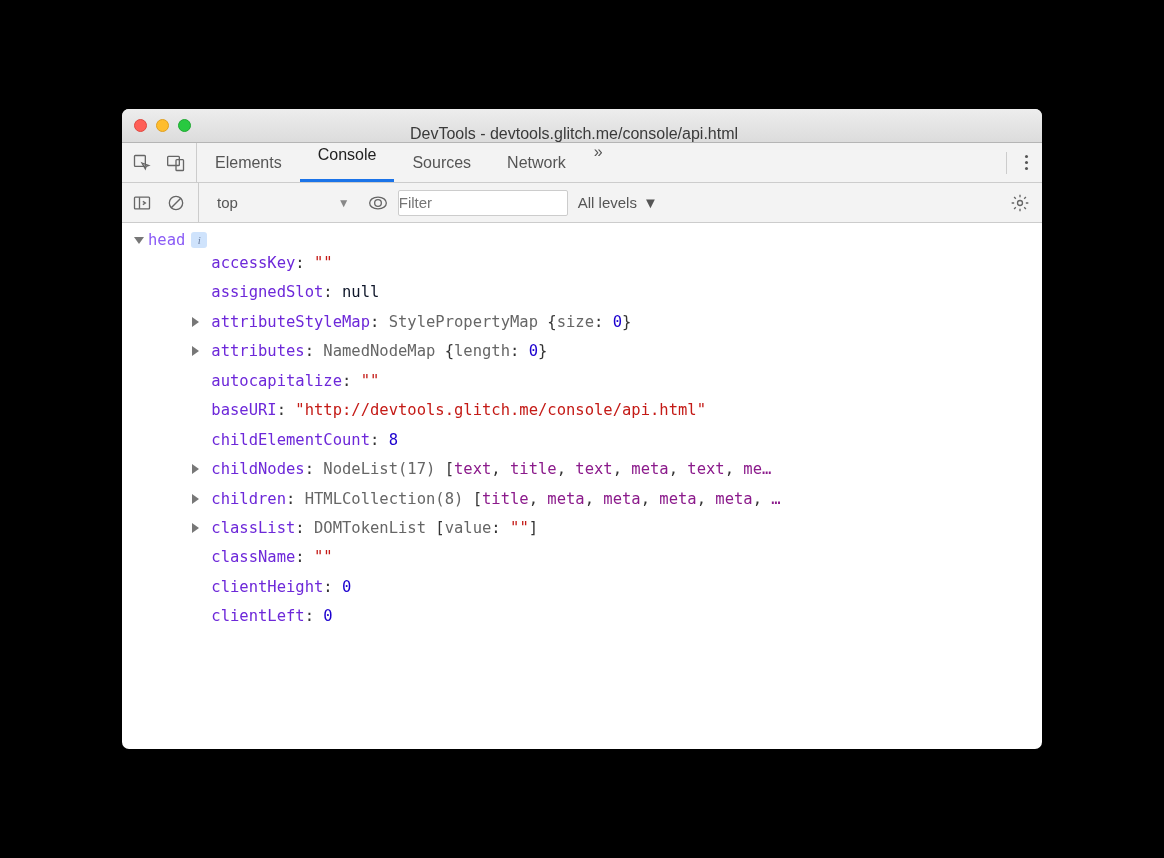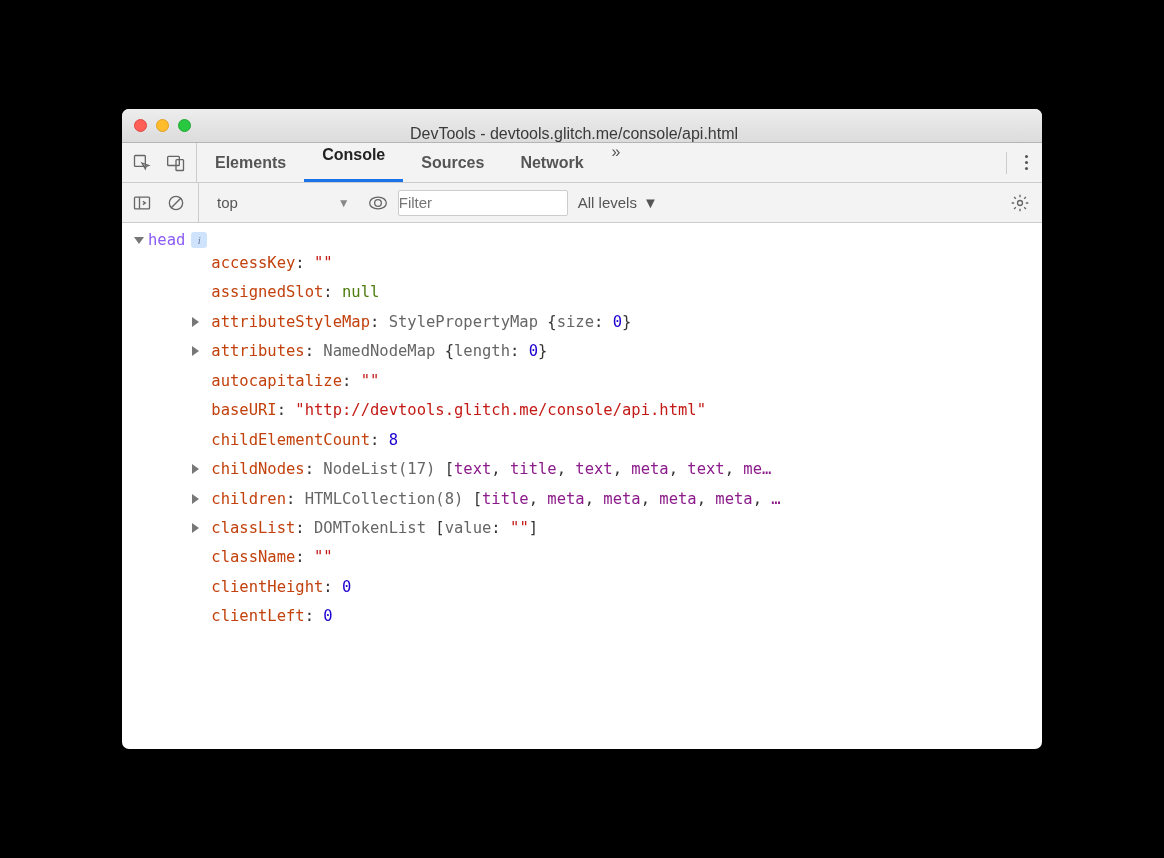--- a/index.html
+++ b/index.html
@@ -73,21 +73,20 @@
     display: flex;
     height: 100%;
   }
   .tab {
     padding: 16px 18px;
     height: 100%;
     display: flex;
     align-items: center;
     cursor: pointer;
     color: #555;
-    font-weight: bold;
   }
   .tab.active {
     color: #222;
     border-bottom: 3px solid #1a73e8;
     padding-top: 3px;
   }
   .tabbar-right {
     margin-left: auto;
     display: flex;
     align-items: center;
@@ -223,25 +222,25 @@
     line-height: 1.9;
     white-space: nowrap;
     overflow: hidden;
     text-overflow: ellipsis;
   }
   .prop .arrow-slot {
     display: inline-block;
     width: 14px;
     text-align: center;
   }
-  .key { color: #c2410c; }
+  .key { color: #6d28d9; }
   .colon { color: #333; }
   .str { color: #c41a16; }
   .num { color: #1c00cf; }
-  .nul { color: #4d7c0f; }
+  .nul { color: #0f172a; }
   .cls { color: #666; }
   .brace { color: #333; }
   .ident { color: #8b1a8b; }
   svg.ico { width: 20px; height: 20px; display: block; }
   svg.ico path, svg.ico circle, svg.ico line, svg.ico rect { stroke: #666; stroke-width: 1.6; fill: none; }
 </style>
 </head>
 <body>
 
 <div class="window">

